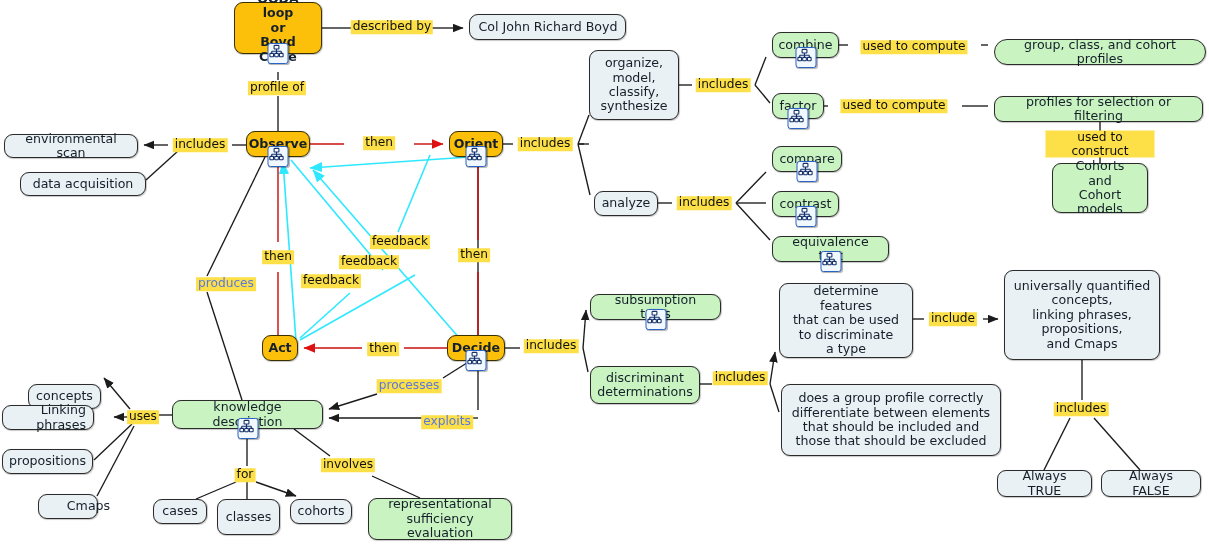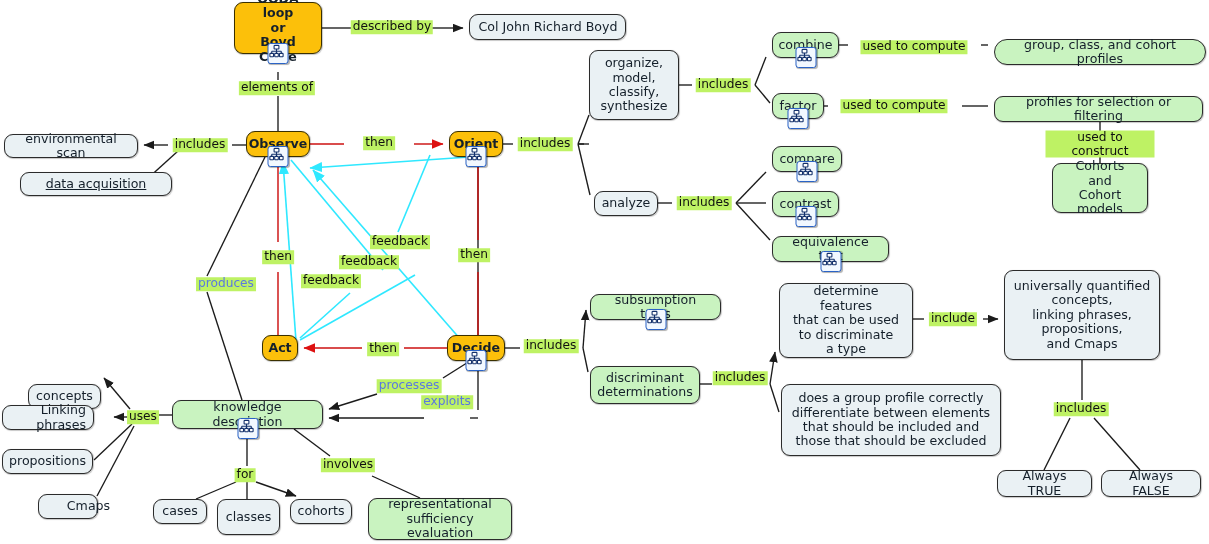--- a/index.html
+++ b/index.html
@@ -57,21 +57,21 @@
     box-shadow: 0.7px 0.7px 0.8px rgba(0,0,0,0.3);
     display: block;
   }
   .res-icon svg { display: block; }
 
   .elabel {
     position: absolute;
     font-size: 12.2px;
     line-height: 13.5px;
     color: #101010;
-    background: #bef264;
+    background: #fde047;
     padding: 0 2px;
     white-space: pre-line;
     text-align: center;
     transform: translate(-50%, -50%);
   }
   .elabel.blue { color: #5a79e0; }
 </style>
 </head>
 <body>
 
@@ -219,21 +219,21 @@
           </svg></span></div>
       <div class="node gold" style="left: 262px; top: 335px; width: 36px; height: 26px;"><span>Act</span></div>
       <div class="node gold" style="left: 447px; top: 335px; width: 58px; height: 26px;"><span>Decide</span><span class="res-icon"><svg viewBox="0 0 16 16" width="16" height="16" aria-hidden="true">
             <rect x="5.6" y="1.4" width="4.8" height="3.6" rx="0.6" fill="#fff" stroke="#13306b" stroke-width="1.1"></rect>
             <path d="M8 5.1 L8 7.3 M3.2 7.3 L12.8 7.3 M3.2 7.3 L3.2 9.4 M8 7.3 L8 9.4 M12.8 7.3 L12.8 9.4" stroke="#13306b" stroke-width="1.1" fill="none"></path>
             <rect x="1.4" y="9.4" width="3.6" height="3.4" rx="0.5" fill="#fff" stroke="#13306b" stroke-width="1.1"></rect>
             <rect x="6.2" y="9.4" width="3.6" height="3.4" rx="0.5" fill="#fff" stroke="#13306b" stroke-width="1.1"></rect>
             <rect x="11.0" y="9.4" width="3.6" height="3.4" rx="0.5" fill="#fff" stroke="#13306b" stroke-width="1.1"></rect>
           </svg></span></div>
       <div class="node gray" style="left: 4px; top: 134px; width: 134px; height: 24px;"><span>environmental scan</span></div>
-      <div class="node gray" style="left: 20px; top: 172px; width: 152px; height: 24px; text-decoration: underline;"><span>data acquisition</span></div>
+      <div class="node gray" style="left: 20px; top: 172px; width: 126px; height: 24px;"><span>data acquisition</span></div>
       <div class="node gray multi" style="left: 589px; top: 50px; width: 90px; height: 70px;"><span>organize,
 model,
 classify,
 synthesize</span></div>
       <div class="node gray" style="left: 594px; top: 191px; width: 64px; height: 25px;"><span>analyze</span></div>
       <div class="node green" style="left: 772px; top: 32px; width: 67px; height: 26px;"><span>combine</span><span class="res-icon"><svg viewBox="0 0 16 16" width="16" height="16" aria-hidden="true">
             <rect x="5.6" y="1.4" width="4.8" height="3.6" rx="0.6" fill="#fff" stroke="#13306b" stroke-width="1.1"></rect>
             <path d="M8 5.1 L8 7.3 M3.2 7.3 L12.8 7.3 M3.2 7.3 L3.2 9.4 M8 7.3 L8 9.4 M12.8 7.3 L12.8 9.4" stroke="#13306b" stroke-width="1.1" fill="none"></path>
             <rect x="1.4" y="9.4" width="3.6" height="3.4" rx="0.5" fill="#fff" stroke="#13306b" stroke-width="1.1"></rect>
             <rect x="6.2" y="9.4" width="3.6" height="3.4" rx="0.5" fill="#fff" stroke="#13306b" stroke-width="1.1"></rect>
@@ -308,38 +308,38 @@
       <div class="node gray" style="left: 2px; top: 449px; width: 91px; height: 25px;"><span>propositions</span></div>
       <div class="node gray" style="left: 38px; top: 494px; width: 60px; height: 25px; padding-left: 48px;"><span>Cmaps</span></div>
       <div class="node gray" style="left: 153px; top: 499px; width: 54px; height: 25px;"><span>cases</span></div>
       <div class="node gray" style="left: 217px; top: 499px; width: 63px; height: 36px;"><span>classes</span></div>
       <div class="node gray" style="left: 290px; top: 499px; width: 62px; height: 25px;"><span>cohorts</span></div>
       <div class="node green multi" style="left: 368px; top: 498px; width: 144px; height: 42px;"><span>representational
 sufficiency evaluation</span></div>
     </div>
   <div id="labels-layer">
       <div class="elabel" style="left: 392px; top: 27px;">described by</div>
-      <div class="elabel" style="left: 277px; top: 88px;">elements of</div>
+      <div class="elabel" style="left: 277px; top: 88px;">profile of</div>
       <div class="elabel" style="left: 200px; top: 145px;">includes</div>
       <div class="elabel" style="left: 379px; top: 143px;">then</div>
       <div class="elabel" style="left: 545px; top: 144px;">includes</div>
       <div class="elabel" style="left: 723px; top: 85px;">includes</div>
       <div class="elabel" style="left: 704px; top: 203px;">includes</div>
       <div class="elabel" style="left: 914px; top: 47px;">used to compute</div>
       <div class="elabel" style="left: 894px; top: 106px;">used to compute</div>
       <div class="elabel" style="left: 1100px; top: 144px;">used to construct</div>
       <div class="elabel" style="left: 278px; top: 257px;">then</div>
       <div class="elabel" style="left: 474px; top: 255px;">then</div>
       <div class="elabel" style="left: 383px; top: 349px;">then</div>
       <div class="elabel" style="left: 400px; top: 242px;">feedback</div>
       <div class="elabel" style="left: 369px; top: 262px;">feedback</div>
       <div class="elabel" style="left: 331px; top: 281px;">feedback</div>
       <div class="elabel blue" style="left: 226px; top: 284px;">produces</div>
       <div class="elabel blue" style="left: 409px; top: 386px;">processes</div>
-      <div class="elabel blue" style="left: 447px; top: 402px;">exploits</div>
+      <div class="elabel blue" style="left: 447px; top: 422px;">exploits</div>
       <div class="elabel" style="left: 551px; top: 346px;">includes</div>
       <div class="elabel" style="left: 740px; top: 378px;">includes</div>
       <div class="elabel" style="left: 953px; top: 319px;">include</div>
       <div class="elabel" style="left: 1081px; top: 409px;">includes</div>
       <div class="elabel" style="left: 143px; top: 417px;">uses</div>
       <div class="elabel" style="left: 245px; top: 475px;">for</div>
       <div class="elabel" style="left: 348px; top: 465px;">involves</div>
     </div>
 
 </div>

